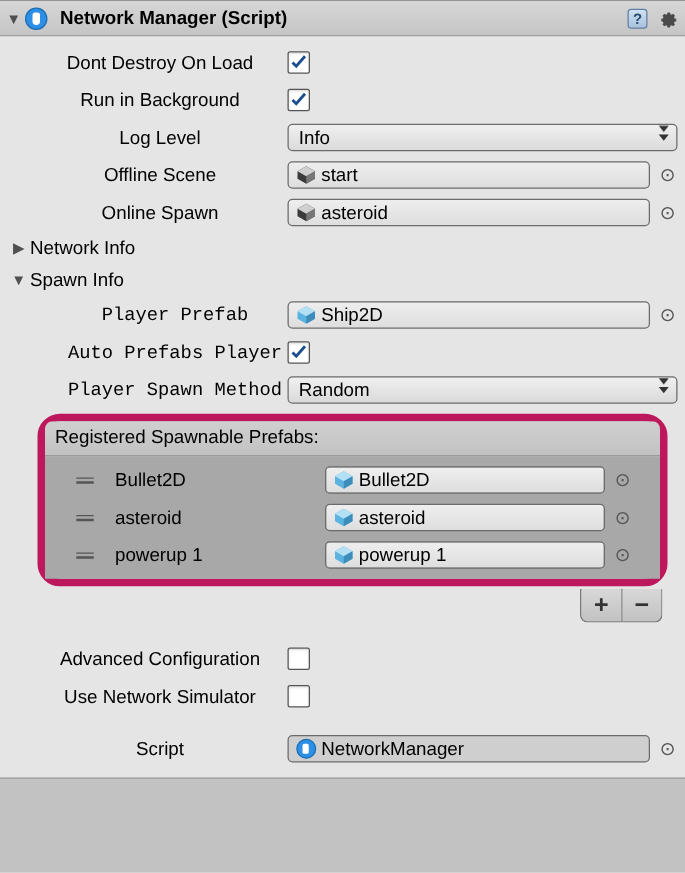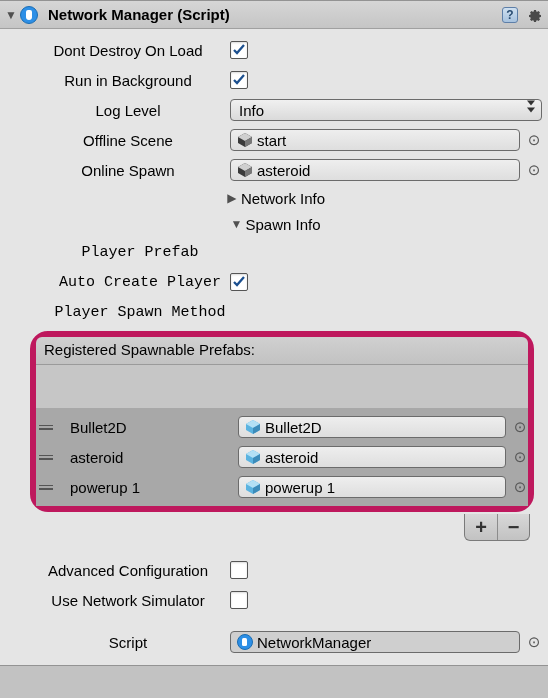--- a/index.html
+++ b/index.html
@@ -167,41 +167,39 @@
     content:"⊙";
     font-size:15px;
     color:#555;
   }
   .section-title{
     display:flex;
     align-items:center;
     padding-left:2px;
     height:26px;
     cursor:pointer;
-    justify-content:center;
   }
   .section-title .label{
     margin-left:2px;
   }
   .spawn-list{
     margin:4px 8px 0 24px;
     border:6px solid #be185d;
     border-radius:18px;
     background:#c6c6c6;
   }
   .spawn-list-header{
     padding:4px 8px 6px 8px;
     background:linear-gradient(#d0d0d0,#c2c2c2);
     border-bottom:1px solid #9a9a9a;
     border-radius:6px 6px 0 0;
   }
   .spawn-list-body{
     background:#a8a8a8;
-    padding:4px 0;
-    margin-top:43px;
+    padding:4px 22px;
   }
   .spawn-row{
     display:flex;
     align-items:center;
     height:30px;
     gap:6px;
   }
   .drag-handle{
     width:20px;
     display:flex;flex-direction:column;gap:2px;
@@ -338,35 +336,53 @@
       <span class="label">Network Info</span>
     </div>
 
     <div class="section-title">
       <span class="foldout tri-down"></span>
       <span class="label">Spawn Info</span>
     </div>
 
     <div class="row">
       <div class="label-col sub">Player Prefab</div>
-    </div>
-
-    <div class="row">
-      <div class="label-col sub">Auto Create Player</div>
+      <div class="field-col">
+        <div class="object-field">
+          <span class="cube-icon">
+            <svg viewBox="0 0 16 16">
+                <polygon fill="#5bb3e0" points="8,1 15,5 15,11 8,15 1,11 1,5"></polygon>
+                <polygon fill="#b3e0f5" points="8,1 15,5 8,9 1,5"></polygon>
+                <polygon fill="#3d8cba" points="8,9 15,5 15,11 8,15"></polygon>
+              </svg>
+          </span>
+          <span>Ship2D</span>
+        </div>
+        <div class="circle-btn"></div>
+      </div>
+    </div>
+
+    <div class="row">
+      <div class="label-col sub">Auto Prefabs Player</div>
       <div class="field-col">
         <div class="checkbox checked">
           <svg viewBox="0 0 14 14">
               <path fill="none" stroke="#1b4f8f" stroke-width="2.3" d="M2 7l3 3 7-8"></path>
             </svg>
         </div>
       </div>
     </div>
 
     <div class="row">
       <div class="label-col sub" style="overflow:hidden">Player Spawn Method</div>
+      <div class="field-col">
+        <div class="dropdown">
+          <span>Random</span>
+        </div>
+      </div>
     </div>
 
     <div class="spawn-list">
       <div class="spawn-list-header">Registered Spawnable Prefabs:</div>
       <div class="spawn-list-body" id="spawn-list-body">
           <div class="spawn-row">
     <div class="drag-handle">
               <span></span>
               <span></span>
             </div>

